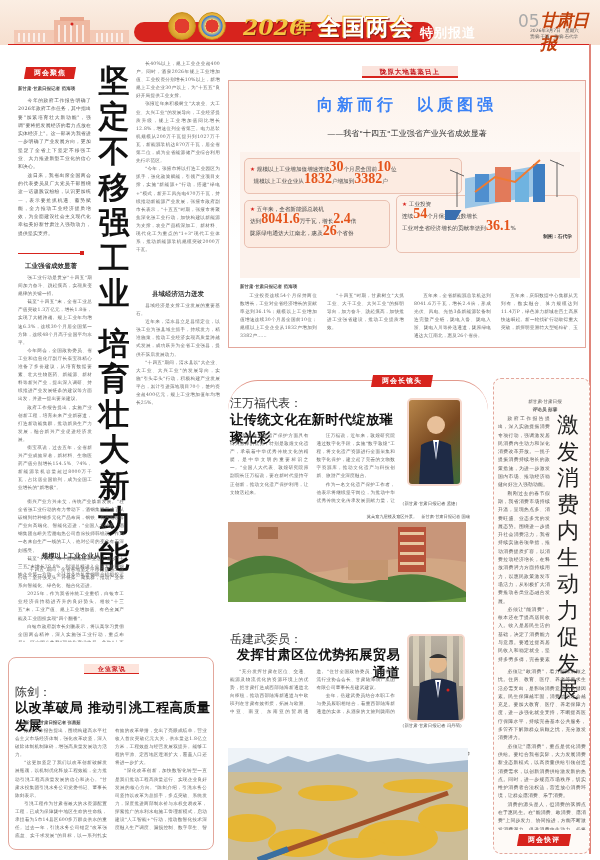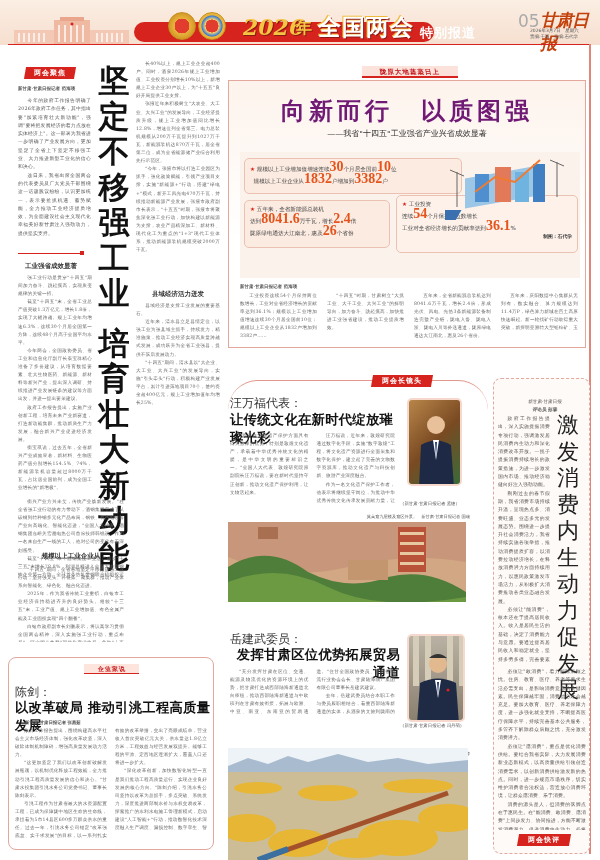--- a/index.html
+++ b/index.html
@@ -30,21 +30,21 @@
 
   
   .left-tag { left: 25px; top: 67px; width: 50px; height: 12px; line-height: 12px; }
   .vert-title { left: 96px; top: 63px; width: 36px; font-family: "DejaVu Sans", sans-serif; font-weight: bold; font-size: 31px; line-height: 35.5px; color: #111; text-align: center; }
   .vert-title div { height: 35.5px; }
   .vert-gap { height: 14px !important; }
 
   
   .feat { left: 228px; top: 80px; width: 358px; height: 268px; border: 1px solid #e3a79c; background: linear-gradient(#fdf3ec, #fff 60%); }
   .feat-tag { left: 362px; top: 66px; width: 96px; height: 12px; line-height: 12px; background: #fbe3dc; color: #c4161c; font-size: 6.5px; transform: none; border-bottom: 2px solid #d7231d; }
-  .feat-title { left: 228px; top: 95px; width: 358px; text-align: center; font-family: "DejaVu Sans", sans-serif; font-weight: bold; font-size: 24px; letter-spacing: 4px; color: #701a75; }
+  .feat-title { left: 228px; top: 95px; width: 358px; text-align: center; font-family: "DejaVu Sans", sans-serif; font-weight: bold; font-size: 16px; letter-spacing: 4px; color: #3b82f6; }
   .feat-sub { left: 228px; top: 128px; width: 358px; text-align: center; font-size: 8px; color: #333; }
   .info-box { border: 1px solid #eac1b2; background: #fcebe1; border-radius: 5px; font-family: "DejaVu Sans", sans-serif; font-size: 5.6px; color: #444; padding: 3px 5px; line-height: 10px; }
   .info-box b { color: #e4541c; font-size: 14px; font-family: Liberation Serif, serif; }
   .star { color: #d7231d; }
   .info-area { left: 240px; top: 152px; width: 340px; height: 126px; background: #fcf2ec; }
   .infographic { left: 445px; top: 152px; width: 135px; height: 75px; }
   .credit { font-family: "DejaVu Sans", sans-serif; font-size: 4.8px; font-weight: bold; color: #333; }
 
   
   .mid-tag { left: 372px; top: 375px; width: 60px; height: 12px; line-height: 12px; }

